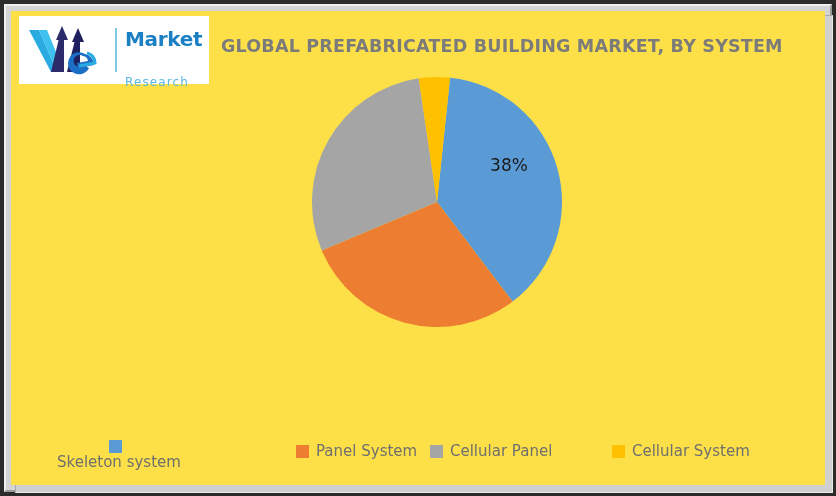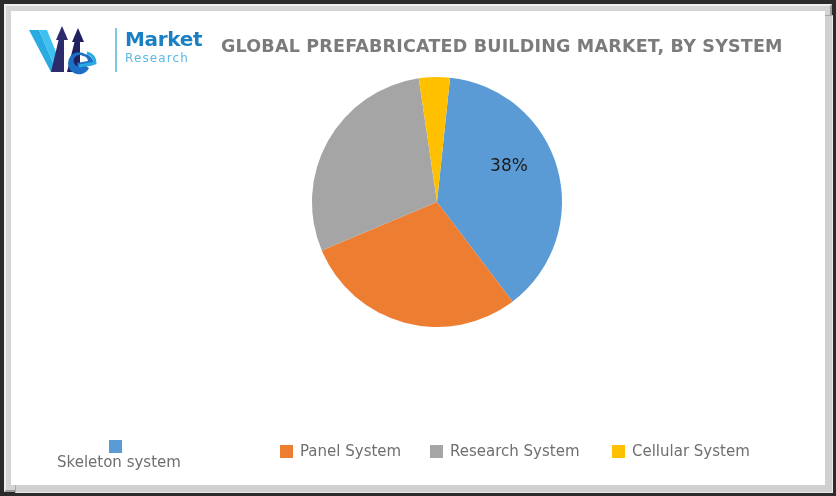--- a/index.html
+++ b/index.html
@@ -49,21 +49,21 @@
     border-bottom: 1px solid #e8e8e8;
     box-sizing: border-box;
   }
 
   
   #chart-canvas {
     position: absolute;
     left: 11px; top: 11px;
     width: 814px;
     height: 474px;
-    background: #ffffff;
+    background: #fde047;
     overflow: hidden;
   }
 
   
   #logo-box {
     position: absolute;
     left: 8px;
     top: 5px;
     width: 190px;
     height: 68px;
@@ -100,20 +100,21 @@
     line-height: 22px;
     letter-spacing: -0.3px;
   }
   .logo-research {
     font-family: "DejaVu Sans", sans-serif;
     font-size: 12px;
     font-weight: normal;
     color: #5bb8e0;
     line-height: 16px;
     letter-spacing: 1.1px;
+    margin-top: 24px;
   }
 
   
   #chart-title {
     position: absolute;
     left: 210px;
     top: 25px;
     width: 620px;
     text-align: left;
     font-family: "DejaVu Sans", sans-serif;
@@ -211,27 +212,27 @@
           </g>
         <text id="pie-label-0" class="slice-label" x="208" y="96" text-anchor="middle">38%</text>
       </svg>
     </div>
 
     <div id="legend">
       <div class="legend-item" style="left:46px; top:11px;flex-direction:column;">
         <span class="legend-swatch" style="background: rgb(91, 155, 213);"></span>
         <span class="legend-label">Skeleton system</span>
       </div>
-      <div class="legend-item" style="left:246px; top:11px;padding-left:23px;">
+      <div class="legend-item" style="left:262px; top:11px;padding-left:23px;">
         <span class="legend-swatch" style="background: rgb(237, 125, 49);"></span>
         <span class="legend-label">Panel System</span>
       </div>
       <div class="legend-item" style="left:419px; top:11px;">
         <span class="legend-swatch" style="background: rgb(165, 165, 165);"></span>
-        <span class="legend-label">Research System</span>
+        <span class="legend-label">Cellular Panel</span>
       </div>
       <div class="legend-item" style="left:601px; top:11px;">
         <span class="legend-swatch" style="background: rgb(255, 192, 0);"></span>
         <span class="legend-label">Cellular System</span>
       </div>
     </div>
 
   </div>
 </div>
 

